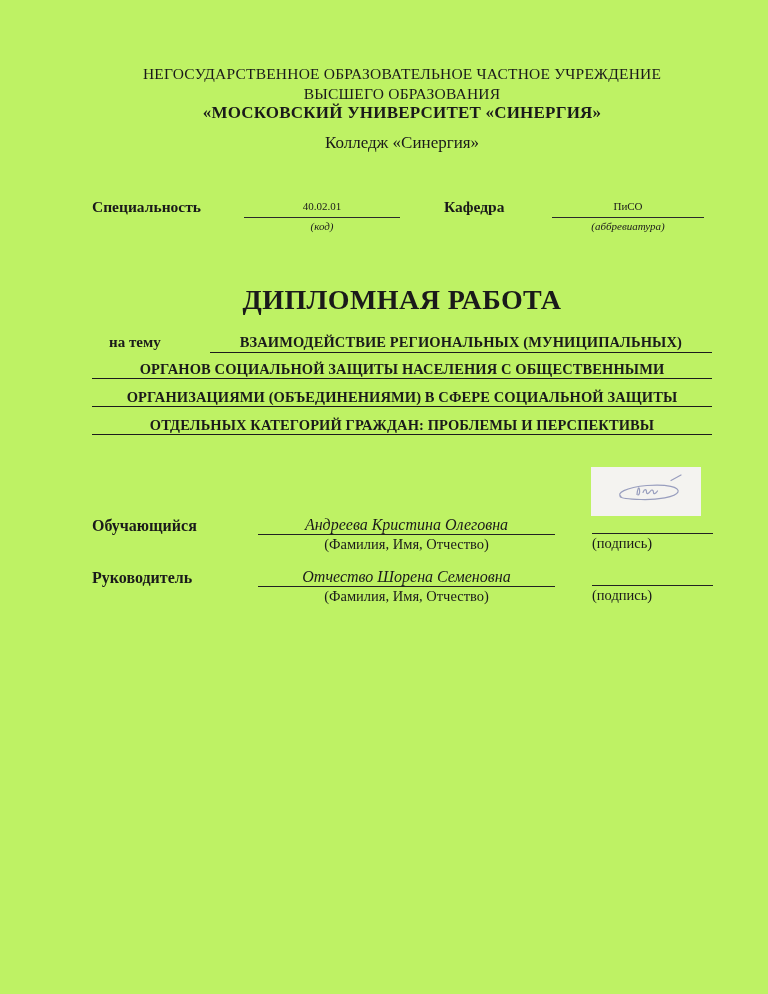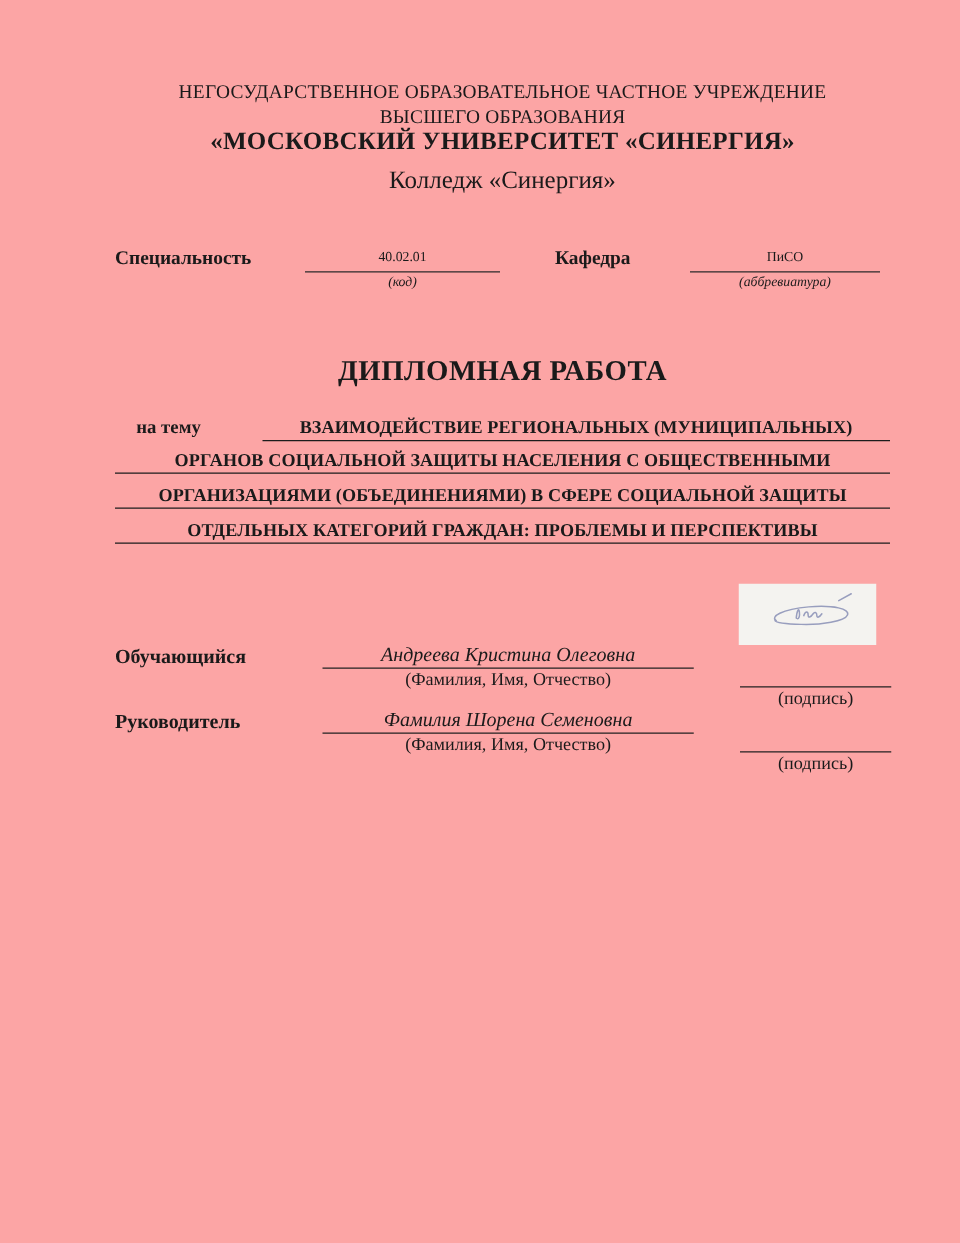--- a/index.html
+++ b/index.html
@@ -1,44 +1,44 @@
 <!DOCTYPE html>
 <html><head>
 <meta charset="utf-8">
 <style>
   * { margin: 0; padding: 0; box-sizing: border-box; }
   html, body { background: #ffffff; }
   .page {
     position: relative;
     width: 768px;
     height: 994px;
-    background: #fca5a5;
+    background: #bef264;
     font-family: "Liberation Serif", "DejaVu Serif", serif;
     color: #1a1a1a;
     overflow: hidden;
   }
   
   .header {
     position: absolute;
     left: 92px; top: 64px; width: 620px;
     text-align: center;
   }
   .header .inst-line {
     font-size: 15.5px;
     line-height: 19.5px;
     letter-spacing: 0.2px;
   }
   .header .univ-line {
-    font-size: 20px;
+    font-size: 17px;
     font-weight: bold;
     line-height: 20px;
     letter-spacing: 0.2px;
   }
   .header .college-line {
-    font-size: 20px;
+    font-size: 17px;
     margin-top: 10px;
   }
   
   .meta-row { position: absolute; top: 196px; left: 0; width: 616px; height: 42px; }
   .meta-label {
     position: absolute;
     font-weight: bold;
     font-size: 15.5px;
     top: 2px;
   }
@@ -60,21 +60,21 @@
     line-height: 14px;
     display: block;
     margin-top: 1px;
     text-align: center;
   }
   
   .doc-title {
     position: absolute;
     left: 92px; top: 284px; width: 620px;
     text-align: center;
-    font-size: 23px;
+    font-size: 28px;
     font-weight: bold;
     letter-spacing: 0.4px;
   }
   
   .theme-row {
     position: absolute;
     left: 92px; width: 620px; height: 20px;
   }
   .theme-row.first { display: flex; gap: 36px; }
   .theme-label {
@@ -141,22 +141,20 @@
   }
   .sig-caption {
     display: block;
     font-size: 14.5px;
     line-height: 17px;
     margin-top: 1px;
   }
   .sig-sign-field {
     position: absolute;
     left: 592px; width: 121px;
-    text-align: center;
-    margin-top: 16px;
   }
   .sig-blank {
     display: block;
     height: 18px;
     border-bottom: 1.4px solid #222222;
   }
   
   .footer-city {
     position: absolute;
     left: 92px; top: 836px; width: 620px;
@@ -220,21 +218,21 @@
     </span>
     <span class="sig-sign-field">
       <span class="sig-blank"></span>
       <span class="sig-caption">(подпись)</span>
     </span>
   </div>
 
   <div class="sig-row supervisor">
     <span class="sig-role">Руководитель</span>
     <span class="sig-name-field">
-      <span class="sig-name">Фамилия Шорена Семеновна</span>
+      <span class="sig-name">Отчество Шорена Семеновна</span>
       <span class="sig-caption">(Фамилия, Имя, Отчество)</span>
     </span>
     <span class="sig-sign-field">
       <span class="sig-blank"></span>
       <span class="sig-caption">(подпись)</span>
     </span>
   </div>
 
 
 </div>

